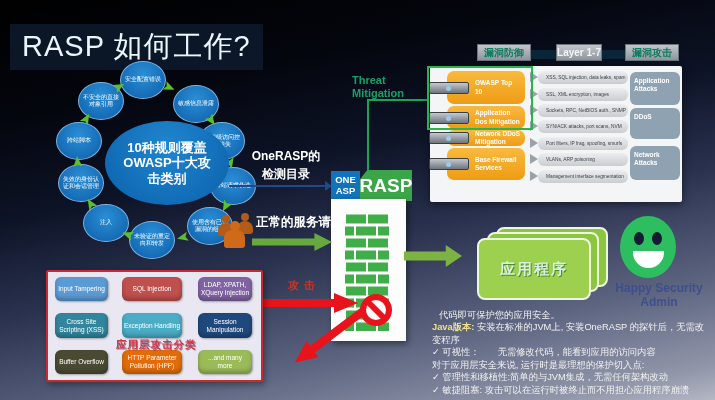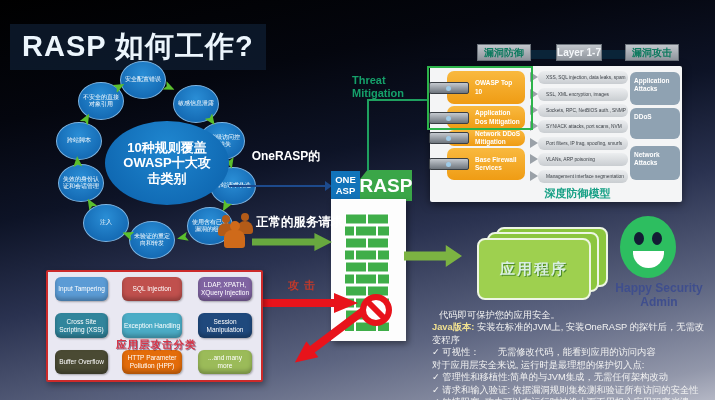--- a/index.html
+++ b/index.html
@@ -3,21 +3,21 @@
 <meta charset="utf-8">
 <style>
   html,body{margin:0;padding:0;background:#000;}
   #stage{position:relative;width:715px;height:400px;overflow:hidden;
     font-family:"Liberation Sans","DejaVu Sans",sans-serif;
     background:linear-gradient(168deg,#000 0%,#04060e 22%,#0d1326 40%,#2a3250 58%,#5c6480 78%,#9297aa 94%,#b4b7c5 100%);}
   .abs{position:absolute;}
 
   
   #title{left:10px;top:24px;padding:3px 12px;background:rgba(15,31,53,.7);
-    color:#ecf5fc;font-size:29px;font-weight:bold;letter-spacing:1px;}
+    color:#ecf5fc;font-size:29px;font-weight:normal;letter-spacing:1px;}
 
   
   .node{width:46px;height:38px;border-radius:50%;display:flex;align-items:center;justify-content:center;
     text-align:center;color:#fff;font-size:6px;line-height:1.2;padding:2px;box-sizing:border-box;
     background:radial-gradient(circle at 50% 35%,#2a8ed6,#0d5ea8);border:1px solid #7db6e4;}
   .n0{left:120px;top:61px;} .n1{left:173px;top:85px;} .n2{left:199px;top:122px;}
   .n3{left:210px;top:167px;} .n4{left:187px;top:207px;} .n5{left:129px;top:221px;}
   .n6{left:83px;top:204px;} .n7{left:58px;top:164px;} .n8{left:56px;top:122px;}
   .n9{left:78px;top:82px;}
   #center-circle{left:105px;top:121px;width:124px;height:84px;border-radius:50%;
@@ -173,20 +173,21 @@
   <div id="center-circle" class="abs">
     <span>10种规则覆盖</span>
     <span>OWASP十大攻</span>
     <span>击类别</span>
   </div>
 
   <div id="blue-line" class="abs"></div>
   <div id="blue-head" class="abs"></div>
   <div id="conn-label" class="abs">
     <span>OneRASP的</span>
+    <span>检测目录</span>
   </div>
 
   <div id="oneasp" class="abs">
     <span>ONE</span>
     <span>ASP</span>
   </div>
   <div id="rasp" class="abs">RASP</div>
 
   <div id="tm-label" class="abs">
     <span>Threat</span>
@@ -243,21 +244,20 @@
   <div class="abs trow t1">SSL, XML encryption, images</div>
   <div class="abs trow t2">Sockets, RPC, NetBIOS auth., SNMP</div>
   <div class="abs trow t3">SYN/ACK attacks, port scans, NVM</div>
   <div class="abs trow t4">Port filters, IP frag, spoofing, smurfs</div>
   <div class="abs trow t5">VLANs, ARP poisoning</div>
   <div class="abs trow t6">Management interface segmentation</div>
   <div class="abs grp g0">Application Attacks</div>
   <div class="abs grp g1">DDoS</div>
   <div class="abs grp g2">Network Attacks</div>
   <div id="ggroup" class="abs"></div>
-  <div id="pan-cap" class="abs">深度防御模型</div>
 
   <div id="c3" class="abs card"></div>
   <div id="c2" class="abs card"></div>
   <div id="c1" class="abs card">
     <span id="app-label">应用程序</span>
   </div>
 
   <div id="face" class="abs"></div>
   <div id="eyeL" class="abs eye"></div>
   <div id="eyeR" class="abs eye"></div>
@@ -275,17 +275,16 @@
   <div class="abs atk k7">HTTP Parameter Pollution (HPP)</div>
   <div class="abs atk k8">...and many more</div>
   <div id="atkbox-cap" class="abs">应用层攻击分类</div>
 
   <div id="java" class="abs">
     <div class="jline indent">代码即可保护您的应用安全。</div>
     <div class="jline"><span class="jv-label">Java版本:</span><span> 安装在标准的JVM上, 安装OneRASP 的探针后，无需改变程序</span></div>
     <div class="jline">✓ 可视性：       无需修改代码，能看到应用的访问内容</div>
     <div class="jline">对于应用层安全来说, 运行时是最理想的保护切入点:</div>
     <div class="jline">✓ 管理性和移植性:简单的与JVM集成，无需任何架构改动</div>
-    <div class="jline">✓ 请求和输入验证: 依据漏洞规则集检测和验证所有访问的安全性</div>
     <div class="jline">✓ 敏捷阻塞: 攻击可以在运行时被终止而不用担心应用程序崩溃</div>
   </div>
 
 </div>
 
 </body></html>

